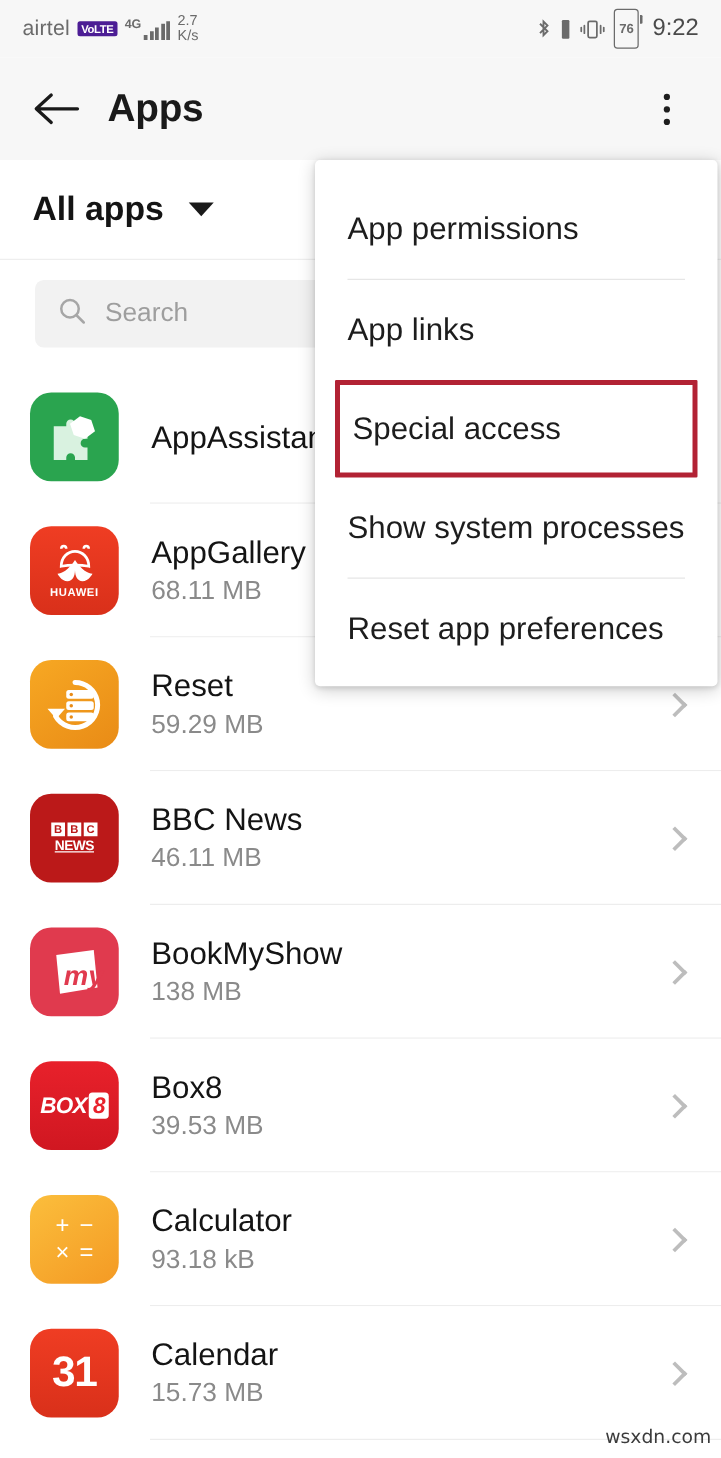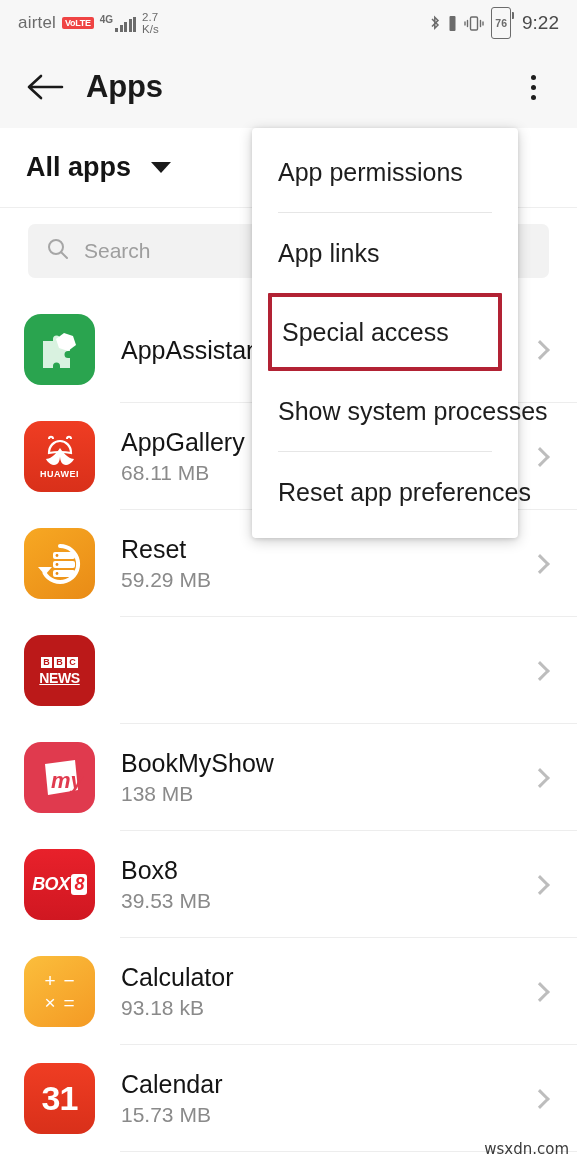--- a/index.html
+++ b/index.html
@@ -22,21 +22,21 @@
     background: #f7f7f7;
     display: flex; align-items: center;
     padding: 0 18px;
     color: #5a5a5a;
   }
   .sb-left { display: flex; align-items: center; gap: 6px; }
   .sb-right { display: flex; align-items: center; gap: 7px; margin-left: auto; }
   .carrier { font-size: 17px; color: #6b6b6b; letter-spacing: .2px; }
   .volte {
     font-size: 9px; font-weight: bold; color: #ffffff;
-    background: #ef4444; border-radius: 2px;
+    background: #4c1d95; border-radius: 2px;
     padding: 2px 3px 1px 3px; line-height: 1;
     letter-spacing: -.3px;
   }
   .sig-wrap { display: flex; align-items: flex-end; gap: 2px; }
   .sig-4g { font-size: 10px; font-weight: bold; color: #6b6b6b; line-height: 1; margin-bottom: 7px; }
   .bars { display: flex; align-items: flex-end; gap: 1.5px; height: 15px; }
   .bars i { display: block; width: 3px; background: #6b6b6b; }
   .bars i:nth-child(1){ height: 4px; }
   .bars i:nth-child(2){ height: 7px; }
   .bars i:nth-child(3){ height: 10px; }
@@ -156,40 +156,40 @@
   .ico-calendar    { background: linear-gradient(180deg,#ef3d23 0%,#d9301a 100%); }
 
   .bbc-label { text-align: center; color: #fff; line-height: 1; }
   .bbc-boxes { display: flex; gap: 2px; justify-content: center; }
   .bbc-boxes b {
     background: #fff; color: #bb1919;
     font-size: 9px; font-weight: bold;
     width: 11px; height: 11px;
     display: flex; align-items: center; justify-content: center;
   }
-  .bbc-news { font-size: 14px; font-weight: bold; letter-spacing: -.4px; margin-top: 3px; text-decoration: underline; }
+  .bbc-news { font-size: 11px; font-weight: bold; letter-spacing: -.4px; margin-top: 3px; text-decoration: underline; }
   .box8-txt { color: #fff; font-size: 18px; font-weight: bold; font-style: italic; letter-spacing: -.6px; display: flex; align-items: center; }
   .box8-8 { background: #fff; color: #e8212b; border-radius: 3px; padding: 0 3px; margin-left: 2px; font-style: italic; }
   .cal-31 { color: #fff; font-size: 34px; font-weight: bold; letter-spacing: -1px; }
   .huawei-txt { color:#fff; font-size: 9px; font-weight: bold; letter-spacing: .5px; }
   .calc-grid {
     display: grid; grid-template-columns: 1fr 1fr;
     gap: 3px 8px; color: #fff; font-size: 19px; font-weight: 500;
     line-height: 1;
   }
 
   
   #overflow-menu {
     position: absolute;
     top: 128px; left: 252px;
-    width: 266px;
+    width: 322px;
     background: #ffffff;
     border-radius: 4px;
     box-shadow: 0 3px 14px rgba(0,0,0,0.20), 0 1px 4px rgba(0,0,0,0.12);
-    padding: 4px 0 6px 0;
+    padding: 15px 0 6px 0;
     z-index: 50;
   }
   .menu-item {
     height: 80px;
     display: flex; align-items: center;
     padding: 0 26px;
     font-size: 25px; color: #1d1d1d;
     white-space: nowrap;
     cursor: pointer;
     position: relative;
@@ -346,20 +346,24 @@
       <div class="app-icon ico-bbc">
         <div class="bbc-label">
           <div class="bbc-boxes">
               <b>B</b>
               <b>B</b>
               <b>C</b>
             </div>
           <div class="bbc-news">NEWS</div>
         </div>
       </div>
+      <div class="app-text">
+        <div class="app-name">BBC News</div>
+        <div class="app-size">46.11 MB</div>
+      </div>
       <span class="chev"></span>
     </div>
 
     <div class="app-row">
       <div class="app-icon ico-bms">
         <svg width="52" height="52" viewBox="0 0 52 52">
           <path d="M11 12l30-4 3 30-30 5z" fill="#ffffff"></path>
           <path d="M11 12l30-4" stroke="#e03a4e" stroke-width="0"></path>
           <text x="17" y="36" font-family="Liberation Sans, sans-serif" font-size="22" font-style="italic" font-weight="bold" fill="#e03a4e">my</text>
         </svg>

